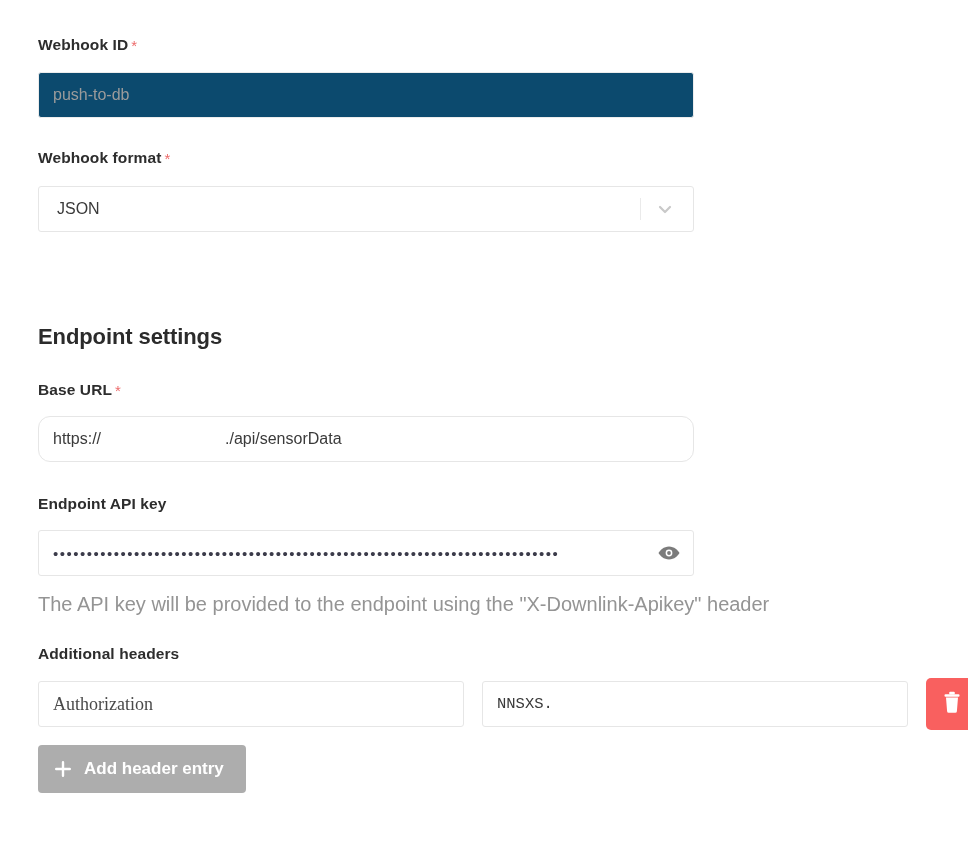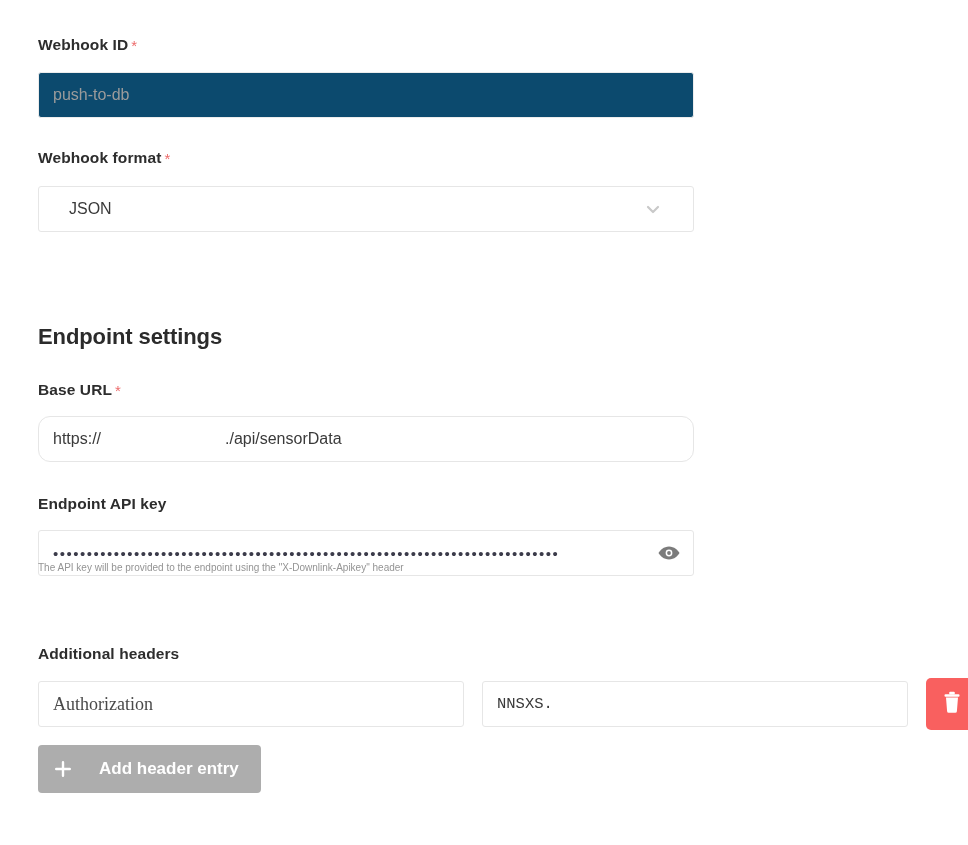--- a/index.html
+++ b/index.html
@@ -57,21 +57,21 @@
     background: #0c4a6e;
     border-color: #ececec;
     color: #9b9b9b;
   }
 
   
   .lbl-webhook-id   { position: absolute; left: 14px; top: 37px; }
   .fld-webhook-id   { position: absolute; left: 14px; top: 72px; width: 656px; }
 
   .lbl-webhook-fmt  { position: absolute; left: 14px; top: 150px; }
-  .fld-webhook-fmt  { position: absolute; left: 14px; top: 186px; width: 656px; padding: 16px; }
+  .fld-webhook-fmt  { position: absolute; left: 14px; top: 186px; width: 656px; padding: 4px; }
   .select-value {
     flex: 1 1 auto;
     padding: 0 14px;
     font-size: 16px;
     color: #3a3a3a;
     line-height: 1;
   }
   .select-divider {
     width: 1px;
     align-self: stretch;
@@ -119,22 +119,22 @@
     justify-content: center;
     background: transparent;
     border: none;
     cursor: pointer;
     padding: 0;
   }
 
   .help-text {
     position: absolute;
     left: 14px;
-    top: 562px;
-    font-size: 10px;
+    top: 593px;
+    font-size: 20px;
     color: #949494;
   }
 
   .lbl-add-headers { position: absolute; left: 14px; top: 646px; }
 
   .header-row {
     position: absolute;
     left: 14px;
     top: 678px;
     width: 940px;
@@ -181,21 +181,21 @@
     padding: 0 22px 0 16px;
     border: none;
     border-radius: 4px;
     background: #adadad;
     color: #ffffff;
     font-family: "Liberation Sans", sans-serif;
     font-size: 17px;
     font-weight: 700;
     display: flex;
     align-items: center;
-    gap: 27px;
+    gap: 12px;
     cursor: pointer;
   }
   .plus-icon {
     display: inline-flex;
     align-items: center;
     justify-content: center;
     width: 18px;
     height: 18px;
   }
 </style>

